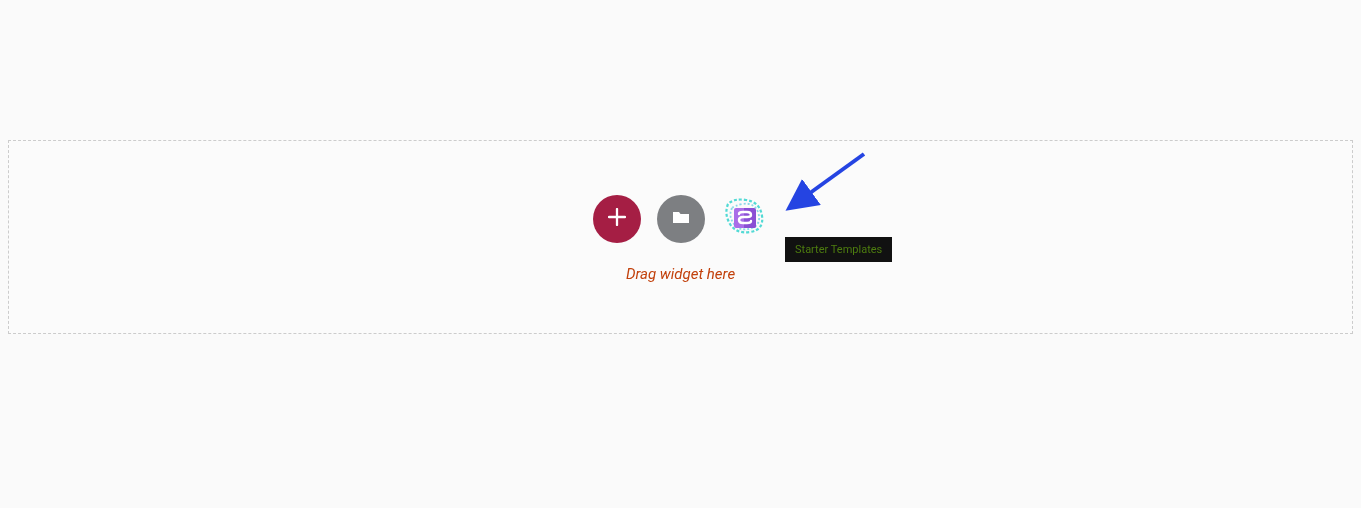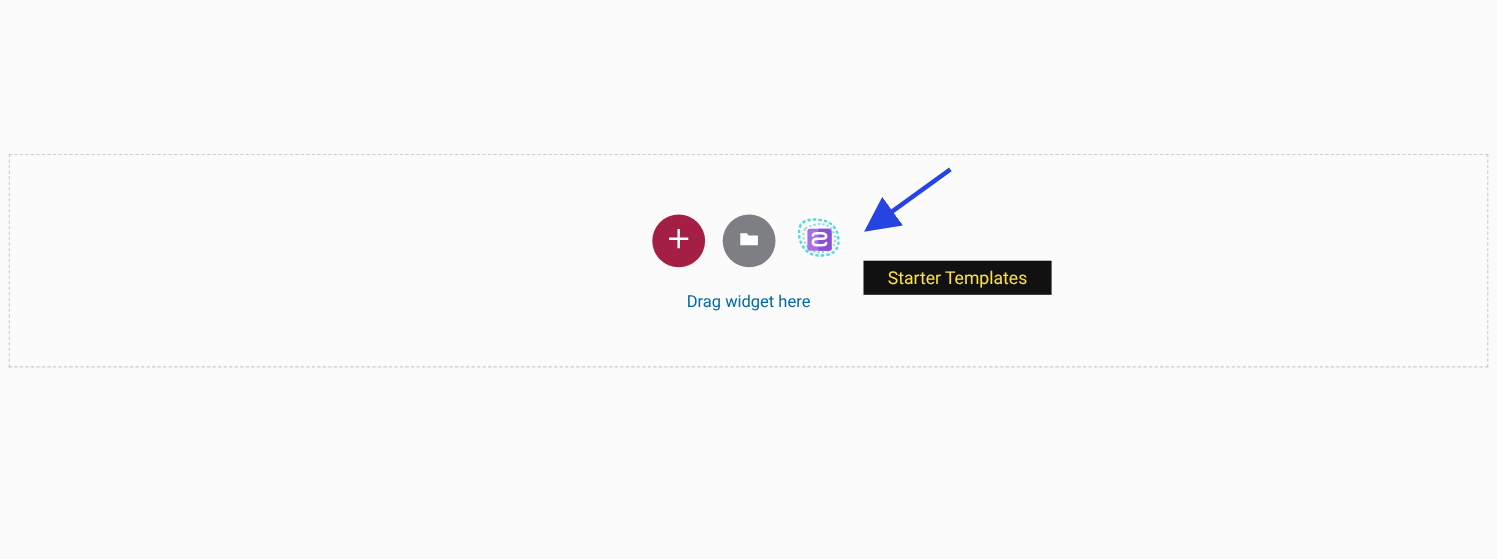--- a/index.html
+++ b/index.html
@@ -53,29 +53,30 @@
     .btn-templates {
       width: 48px;
       height: 48px;
       position: relative;
       display: flex;
       align-items: center;
       justify-content: center;
       cursor: pointer;
     }
     .drag-hint {
-      color: #0369a1;
+      font-style: italic;
+      color: #c2410c;
       font-size: 15px;
     }
     .tooltip {
       position: absolute;
       background: #111;
-      color: #fde047;
-      font-size: 16px;
-      padding: 6px 22px;
+      color: #4d7c0f;
+      font-size: 11px;
+      padding: 6px 10px;
       white-space: nowrap;
       top: 237px;
       left: 785px;
     }
     .arrow-annotation {
       position: absolute;
       top: 148px;
       left: 784px;
       pointer-events: none;
     }

